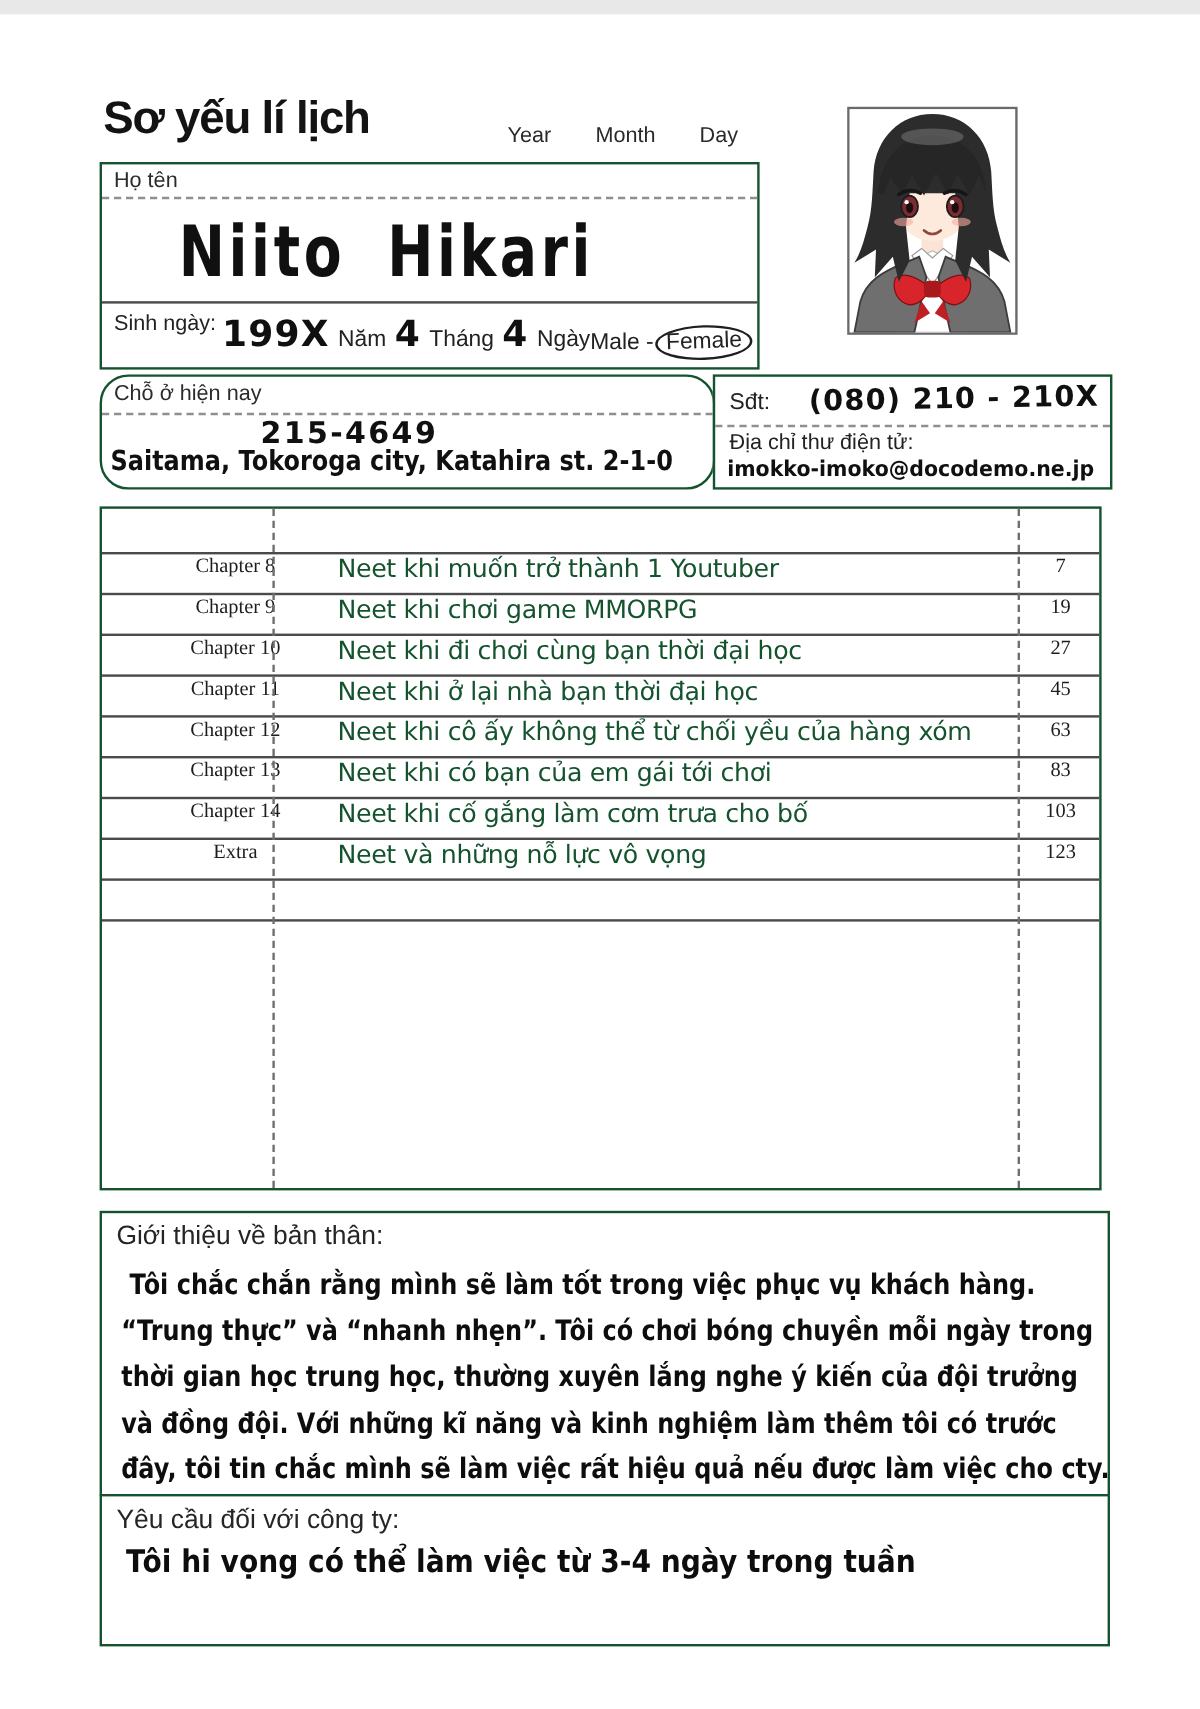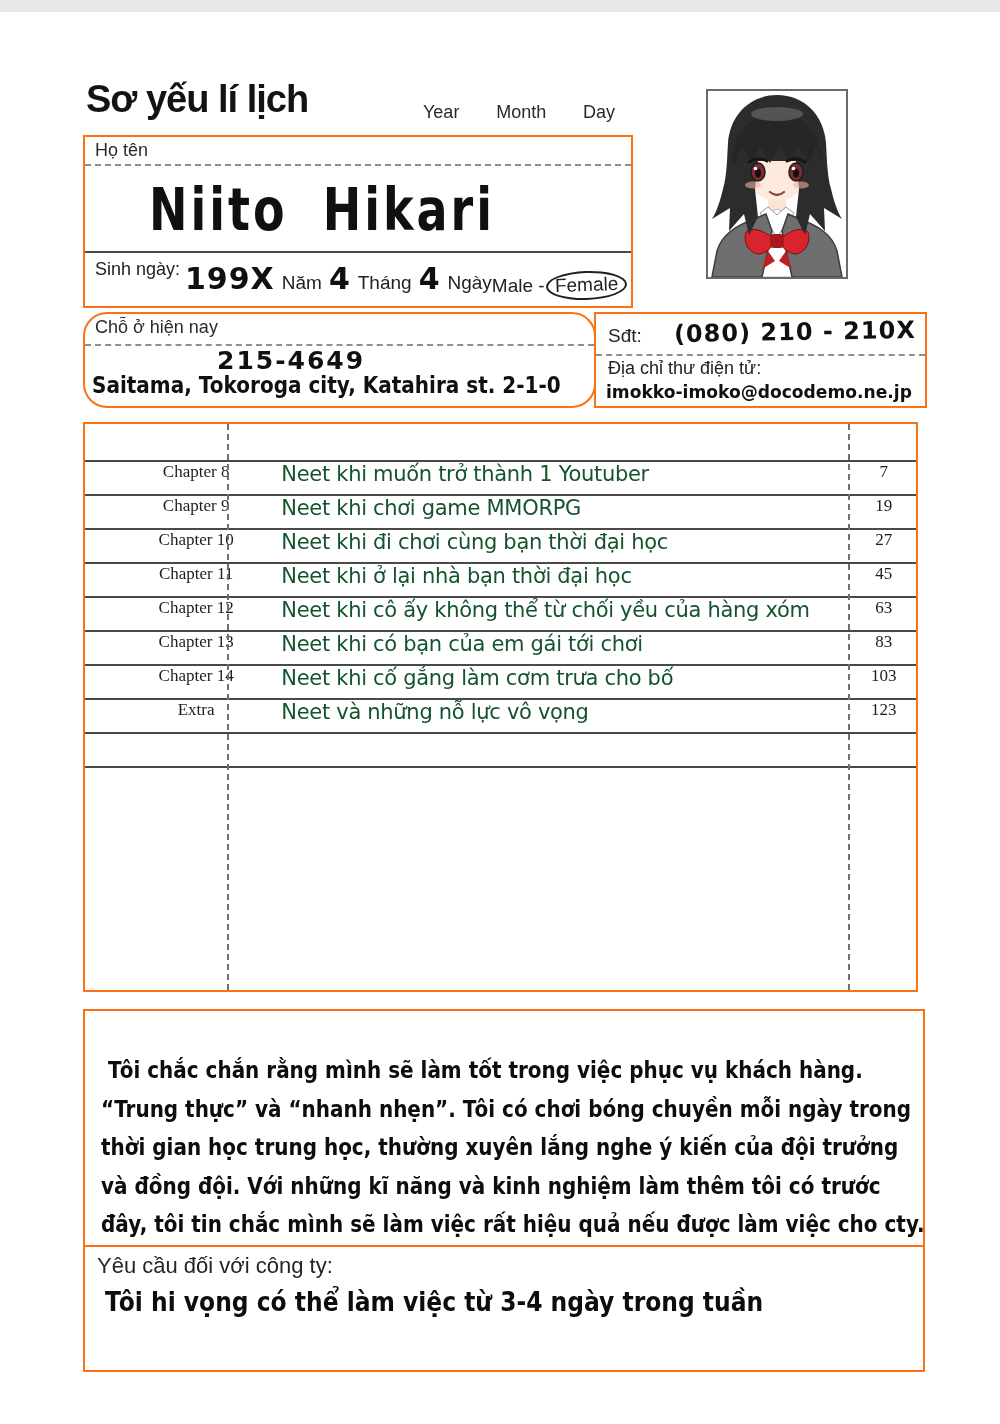--- a/index.html
+++ b/index.html
@@ -15,21 +15,21 @@
   .print  { font-family:"Liberation Sans", sans-serif; color:#222; }
   .hand   { font-family:"DejaVu Sans", sans-serif; font-weight:bold; color:#101010; }
   .marker { font-family:"DejaVu Sans", sans-serif; font-weight:bold; color:#0d0d0d; }
   .serif  { font-family:"Liberation Serif", serif; color:#1d1d1d; }
   .nowrap { white-space:nowrap; }
 
   .page-title { left:86px; top:66px; font-size:38px; font-weight:700; letter-spacing:-1px; color:#131313; }
   .date-header { left:423px; top:90px; width:192px; display:flex; justify-content:space-between; font-size:18px; color:#2a2a2a; }
 
   
-  .box { position:absolute; border:2px solid #f97316; background:#fff; }
+  .box { position:absolute; border:2px solid #14532d; background:#fff; }
 
   .identity-box { left:83px; top:123px; width:550px; height:173px; }
   .field-label  { position:absolute; left:10px; top:3px; font-size:18px; color:#2b2b2b; }
   .dash-line    { position:absolute; left:0; right:0; border-bottom:2px dashed #8f8f8f; }
   .name-value   { position:absolute; left:64px; top:38px; font-size:46px; letter-spacing:3px; word-spacing:16px;
                   transform:scaleY(1.28); transform-origin:left top; }
   .identity-divider { position:absolute; left:0; right:0; top:114px; border-top:2px solid #4a4a4a; }
   .birth-row    { position:absolute; left:0; right:0; top:116px; height:54px; }
   .birth-label  { position:absolute; left:10px; top:6px; font-size:18px; }
   .birth-fields { position:absolute; left:100px; top:8px; display:flex; align-items:baseline; gap:7px; }
@@ -204,20 +204,21 @@
     <div class="toc-row">
       <div class="toc-chapter serif">Extra</div>
       <div class="toc-title">Neet và những nỗ lực vô vọng</div>
       <div class="toc-page serif">123</div>
     </div>
     <div class="toc-row"></div>
     <div class="toc-row"></div>
   </div>
 
   <div class="box about-box">
+    <div class="section-label print">Giới thiệu về bản thân:</div>
     <div class="about-lines">
       <div class="about-line marker"> Tôi chắc chắn rằng mình sẽ làm tốt trong việc phục vụ khách hàng.</div>
       <div class="about-line marker">“Trung thực” và “nhanh nhẹn”. Tôi có chơi bóng chuyền mỗi ngày trong</div>
       <div class="about-line marker">thời gian học trung học, thường xuyên lắng nghe ý kiến của đội trưởng</div>
       <div class="about-line marker">và đồng đội. Với những kĩ năng và kinh nghiệm làm thêm tôi có trước</div>
       <div class="about-line marker">đây, tôi tin chắc mình sẽ làm việc rất hiệu quả nếu được làm việc cho cty.</div>
     </div>
   </div>
 
   <div class="box request-box">

